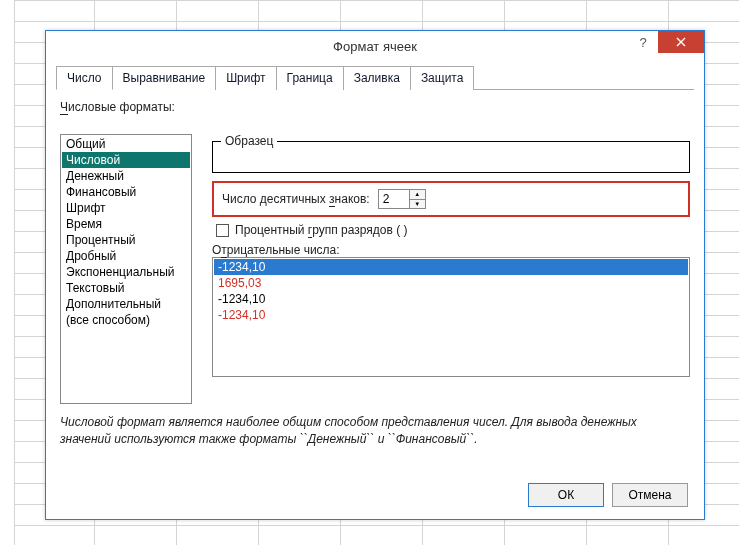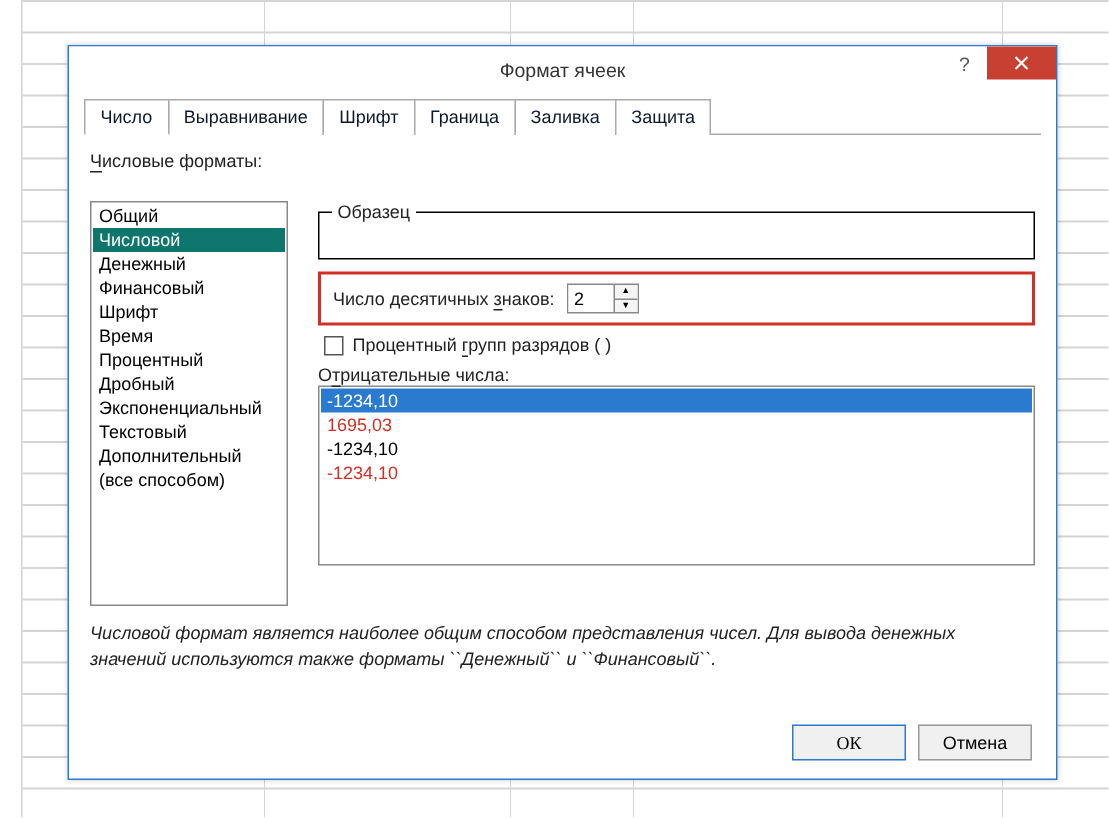--- a/index.html
+++ b/index.html
@@ -209,21 +209,21 @@
   .btn {
     min-width:76px;
     height:24px;
     border:1px solid #999;
     background:#f0f0f0;
     display:flex;align-items:center;justify-content:center;
     font-size:12px;
     cursor:pointer;
     padding: 0 12px;
   }
-  .btn.primary { border:1px solid #2a7ad0;font-family:Liberation Serif, serif; }
+  .btn.primary { border:1px solid #2a7ad0; }
 </style>
 </head>
 <body>
 
 <div class="grid"></div>
 
 <div class="dialog">
   <div class="titlebar">
     <span class="title">Формат ячеек</span>
     <div class="controls">

